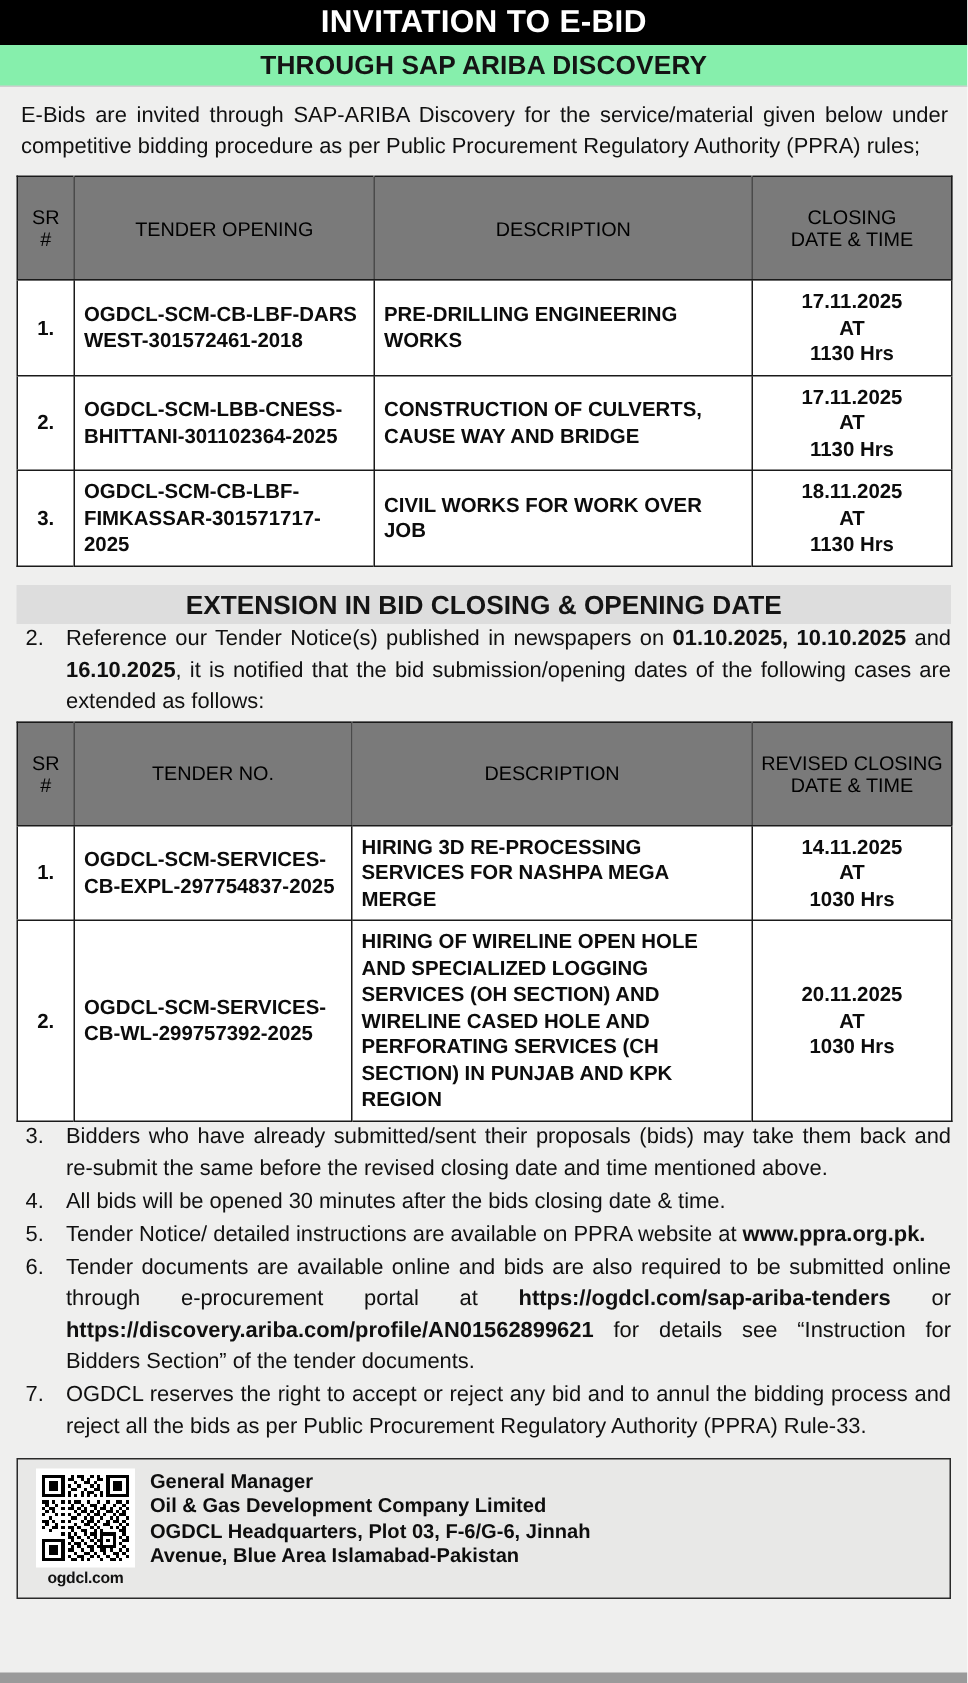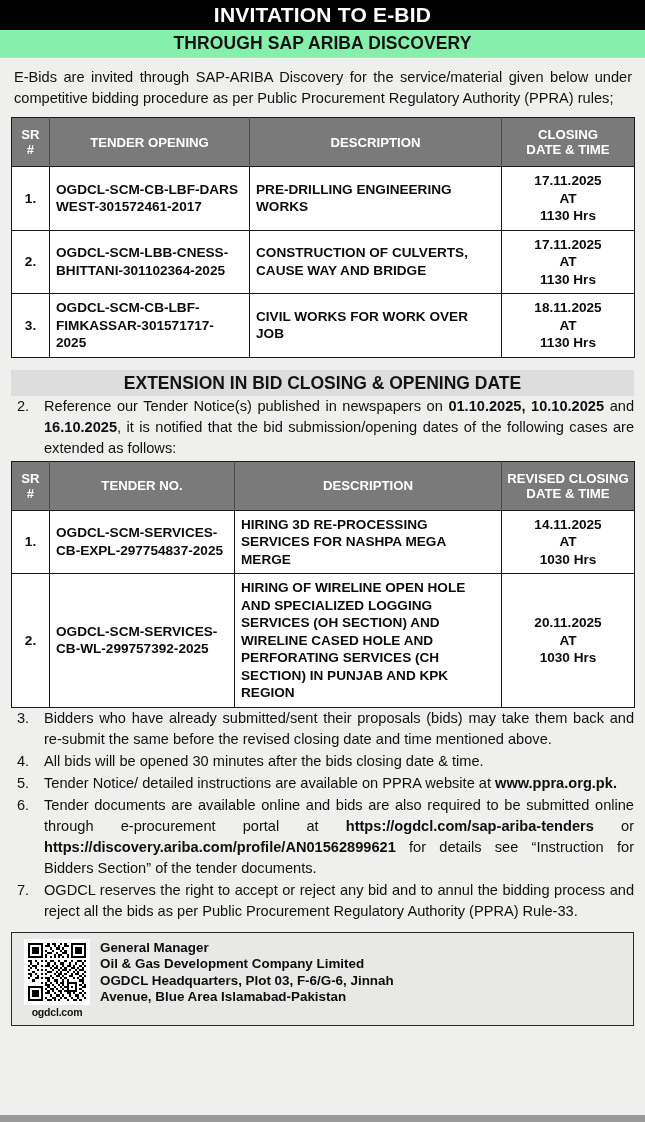--- a/index.html
+++ b/index.html
@@ -57,25 +57,25 @@
   
   table.tender {
     width: 100%;
     border-collapse: collapse;
     border: 1.6px solid #1a1a1a;
     background: #ffffff;
     table-layout: fixed;
   }
   table.tender th {
     background: #7a7a7a;
-    color: #ffffff;
-    font-weight: bold;
+    color: #000000;
+    font-weight: normal;
     font-size: 13.2px;
     line-height: 15px;
-    padding: 9px 2px;
+    padding: 19px 2px;
     text-align: center;
     border-right: 1px solid #4a4a4a;
     border-bottom: 1.6px solid #1a1a1a;
     vertical-align: middle;
   }
   table.tender th:last-child { border-right: none; }
   table.tender td {
     border-right: 1px solid #1a1a1a;
     border-bottom: 1.4px solid #1a1a1a;
     padding: 5px 6px;
@@ -249,21 +249,21 @@
             <th>DESCRIPTION</th>
             <th>
               <span>CLOSING</span><br>
               <span>DATE &amp; TIME</span>
             </th>
           </tr>
         </thead>
         <tbody>
           <tr>
             <td class="sr">1.</td>
-            <td class="tno">OGDCL-SCM-CB-LBF-DARS WEST-301572461-2017</td>
+            <td class="tno">OGDCL-SCM-CB-LBF-DARS WEST-301572461-2018</td>
             <td class="desc">PRE-DRILLING ENGINEERING WORKS</td>
             <td class="date">
               <span>17.11.2025</span><br>
               <span>AT</span><br>
               <span>1130 Hrs</span>
             </td>
           </tr>
           <tr>
             <td class="sr">2.</td>
             <td class="tno">OGDCL-SCM-LBB-CNESS-BHITTANI-301102364-2025</td>

